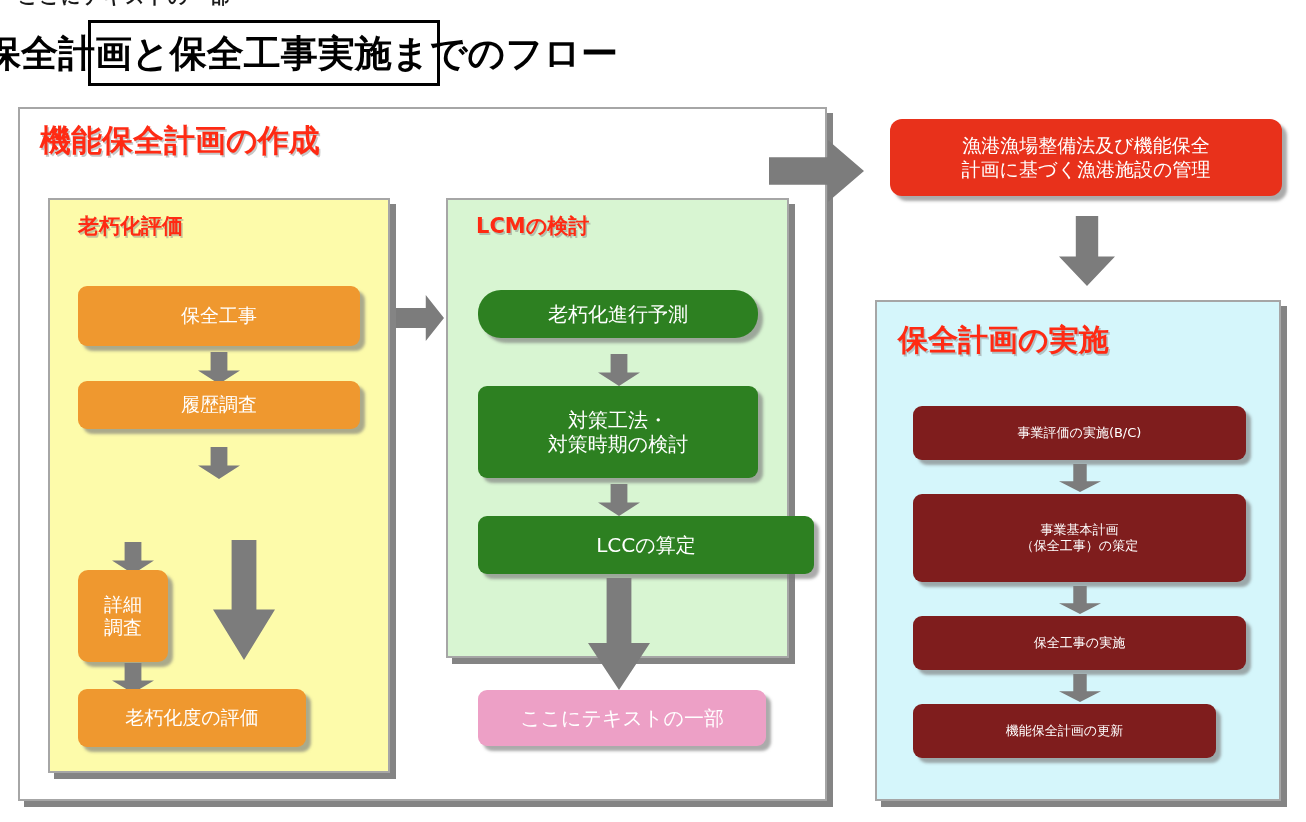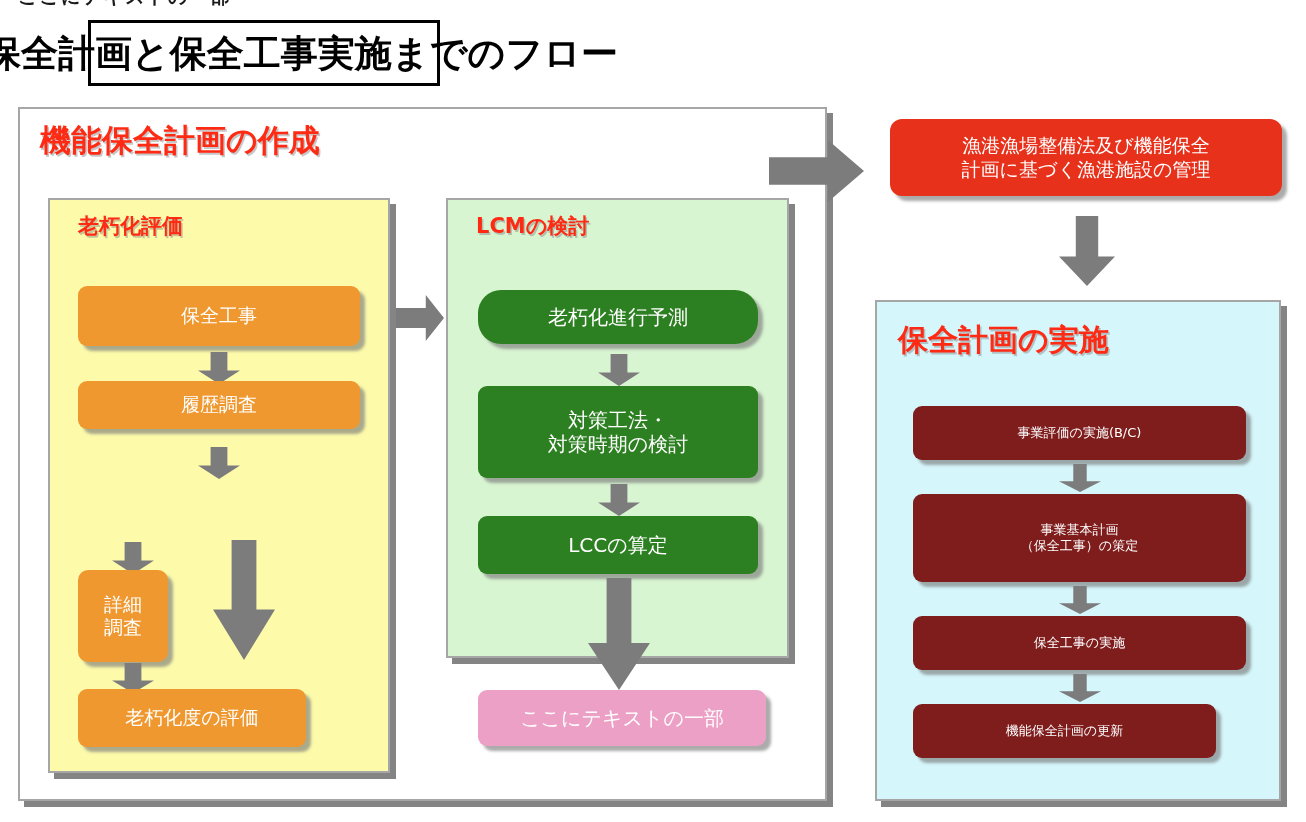--- a/index.html
+++ b/index.html
@@ -175,28 +175,28 @@
 調査</div>
   <div class="arrow arrow-down" style="left:112px; top:663px; width:42px; height:30px;"></div>
 
   <div class="fbox fbox-orange" style="left:78px; top:689px; width:228px; height:58px;">老朽化度の評価</div>
 
   <div class="arrow arrow-right" style="left:396px; top:295px; width:48px; height:46px;"></div>
 
   <div class="panel panel-green"></div>
   <div class="heading heading-green">LCMの検討</div>
 
-  <div class="fbox fbox-green" style="left:478px; top:290px; width:280px; height:54px;border-radius:23px;">老朽化進行予測</div>
+  <div class="fbox fbox-green" style="left:478px; top:290px; width:280px; height:48px;border-radius:23px;">老朽化進行予測</div>
   <div class="arrow arrow-down" style="left:598px; top:354px; width:42px; height:32px;"></div>
 
   <div class="fbox fbox-green" style="left:478px; top:386px; width:280px; height:92px;">対策工法・
 対策時期の検討</div>
   <div class="arrow arrow-down" style="left:598px; top:484px; width:42px; height:32px;"></div>
 
-  <div class="fbox fbox-green" style="left:478px; top:516px; width:280px; height:58px;">LCCの算定</div>
+  <div class="fbox fbox-green" style="left:478px; top:516px; width:336px; height:58px;">LCCの算定</div>
 
   <div class="arrow arrow-down" style="left:588px; top:578px; width:62px; height:112px;"></div>
 
   <div class="fbox fbox-pink" style="left:478px; top:690px; width:288px; height:56px;">ここにテキストの一部</div>
 
   <div class="arrow arrow-right" style="left:769px; top:140px; width:95px; height:62px;"></div>
 
   <div class="fbox fbox-red" style="left:890px; top:119px; width:392px; height:77px;">漁港漁場整備法及び機能保全
 計画に基づく漁港施設の管理</div>
 

